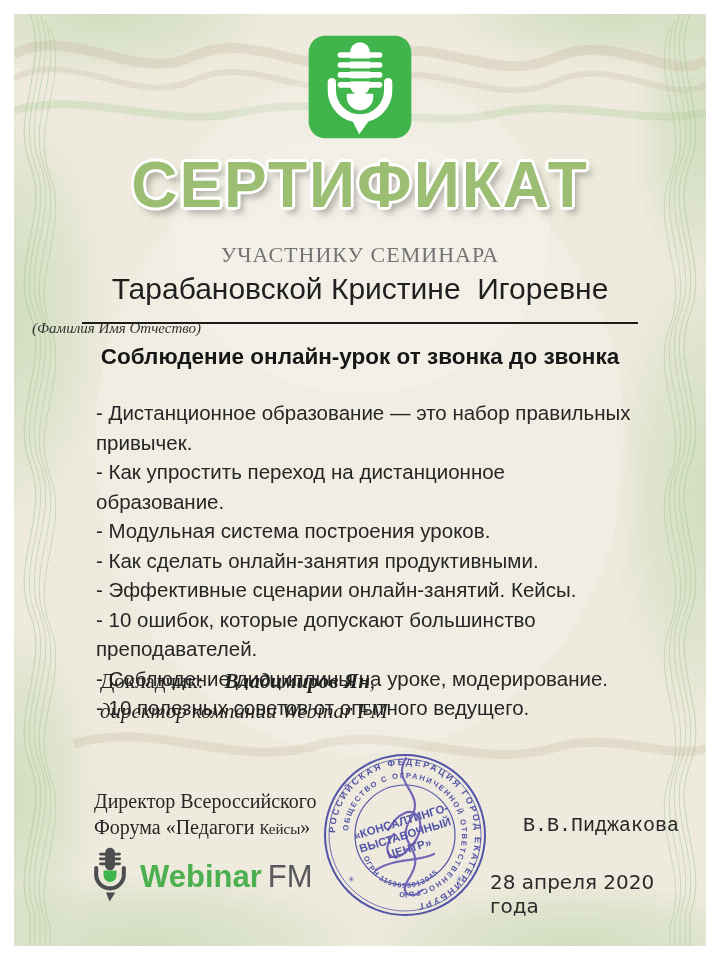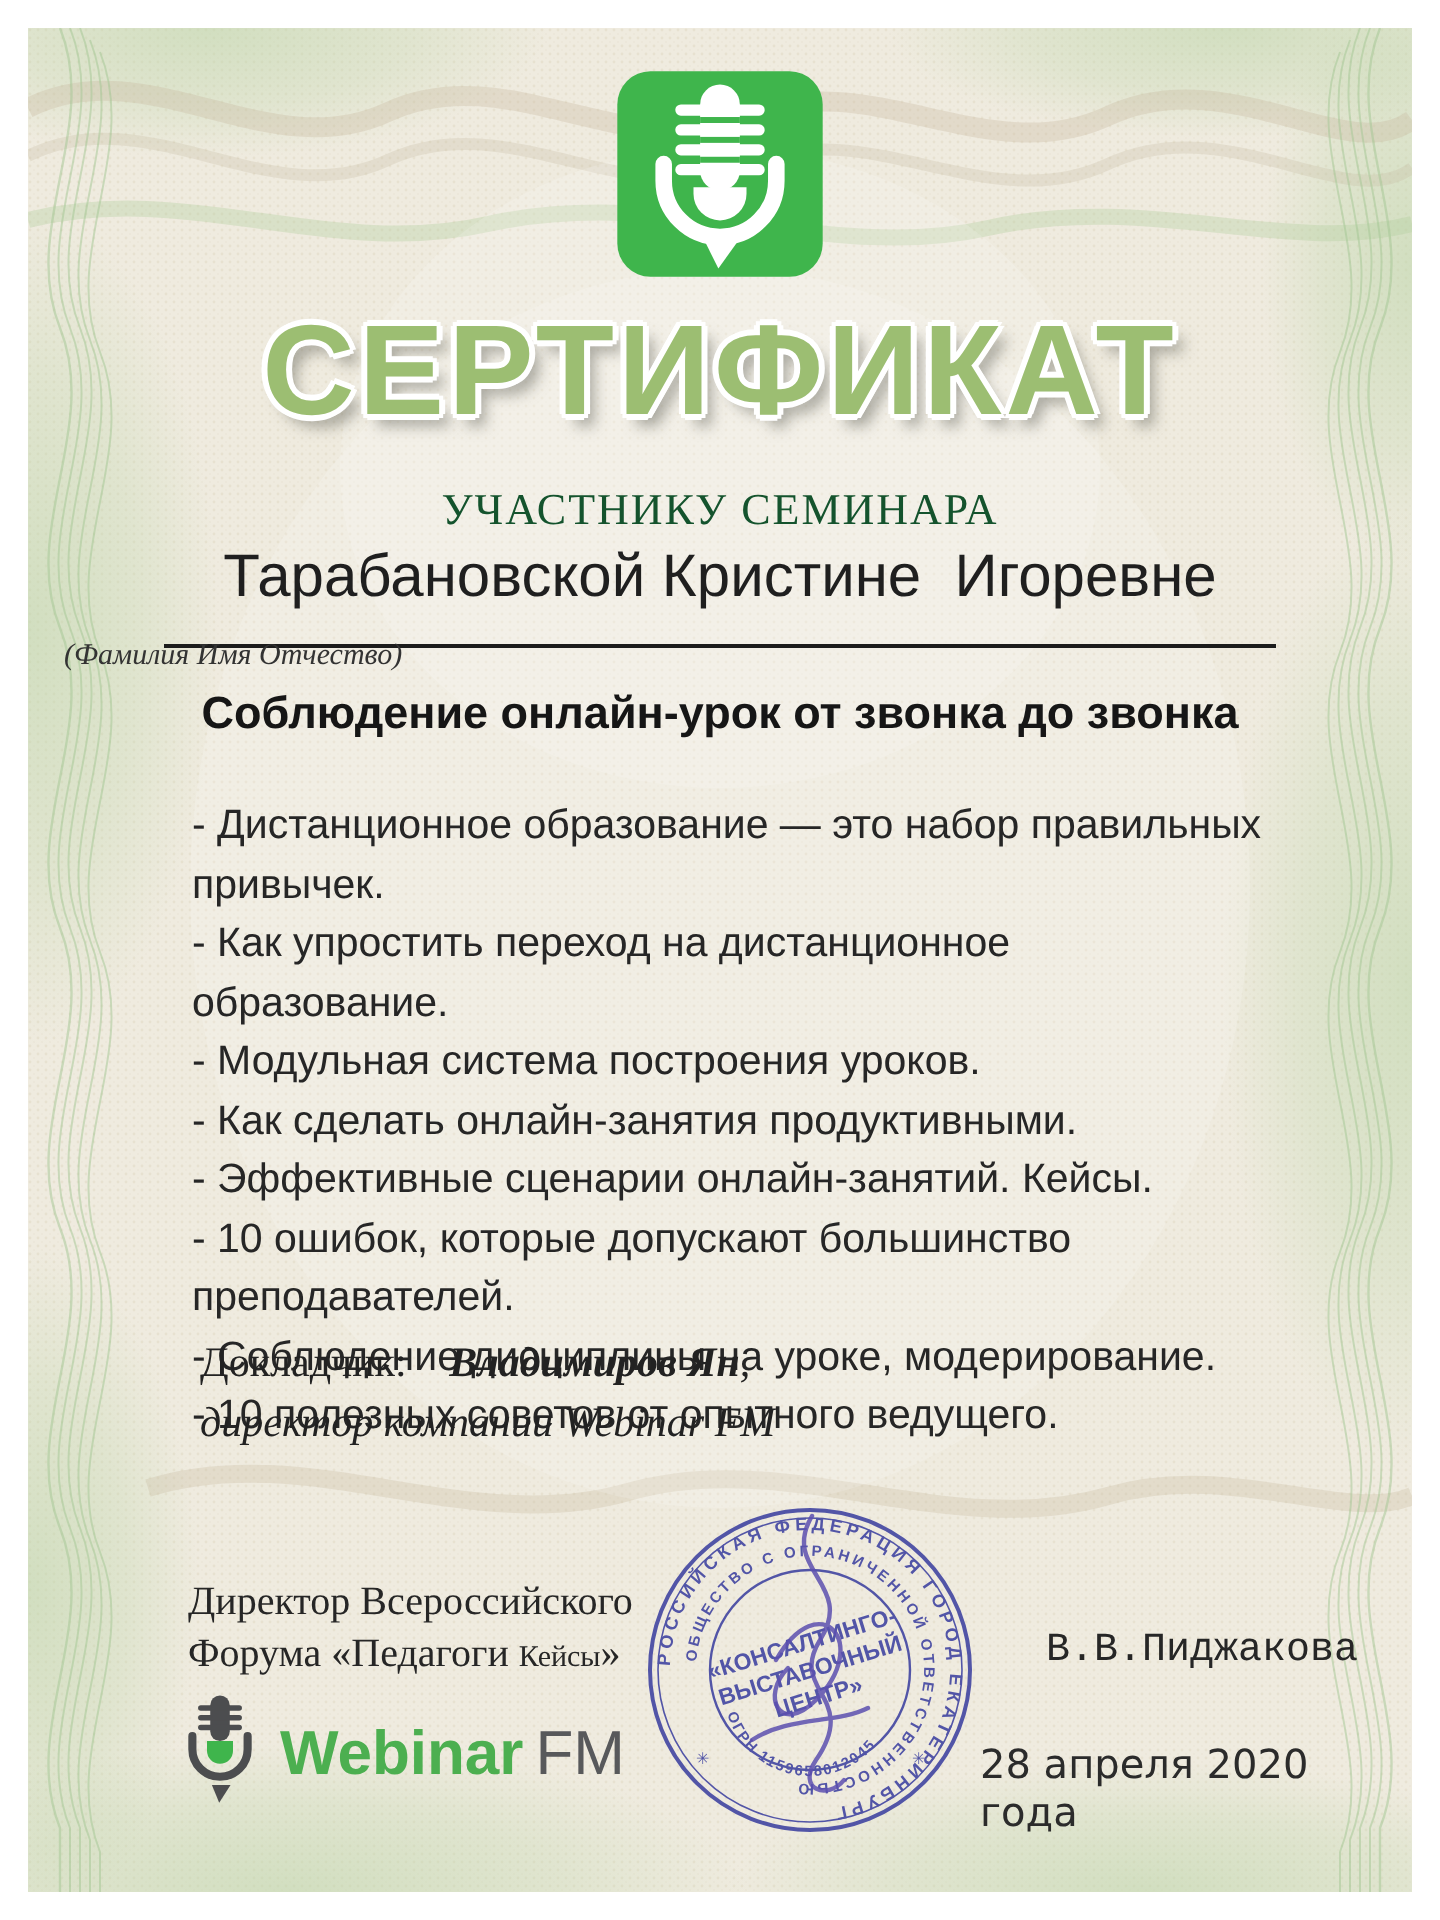--- a/index.html
+++ b/index.html
@@ -9,21 +9,21 @@
   .decor{position:absolute;inset:0;width:100%;height:100%;}
 
   .logo-badge{position:absolute;left:50%;top:20px;transform:translateX(-50%);
               width:106px;height:106px;}
   .title{position:absolute;left:0;top:134px;width:100%;text-align:center;
          font-size:64px;font-weight:bold;letter-spacing:2px;color:#9cbe72;
          text-shadow:-2px -2px 0 #fff,2px -2px 0 #fff,-2px 2px 0 #fff,2px 2px 0 #fff,
                      -3px 0 0 #fff,3px 0 0 #fff,0 3px 0 #fff,0 -3px 0 #fff,
                      5px 6px 7px rgba(110,110,100,.55);}
   .subtitle{position:absolute;left:0;top:228px;width:100%;text-align:center;
-            font-family:"Liberation Serif",serif;font-size:22px;color:#14532d;letter-spacing:1px;}
+            font-family:"Liberation Serif",serif;font-size:22px;color:#737373;letter-spacing:1px;}
   .name-block{position:absolute;left:50%;top:258px;transform:translateX(-50%);
               width:556px;text-align:center;border-bottom:2px solid #1c1c1c;padding-bottom:16px;}
   .name{font-size:30px;color:#1f1f1f;white-space:pre;}
   .caption{position:absolute;left:18px;top:306px;width:100%;text-align:left;
            font-family:"Liberation Serif",serif;font-size:15px;color:#333;font-style:italic;}
   .seminar-title{position:absolute;left:0;top:330px;width:100%;text-align:center;
                  font-size:22.5px;font-weight:bold;color:#161616;}
   .topics{position:absolute;left:82px;top:384px;width:540px;
           font-size:20.5px;color:#262626;line-height:29.5px;}
   .speaker{position:absolute;left:86px;top:652px;font-family:"Liberation Serif",serif;

